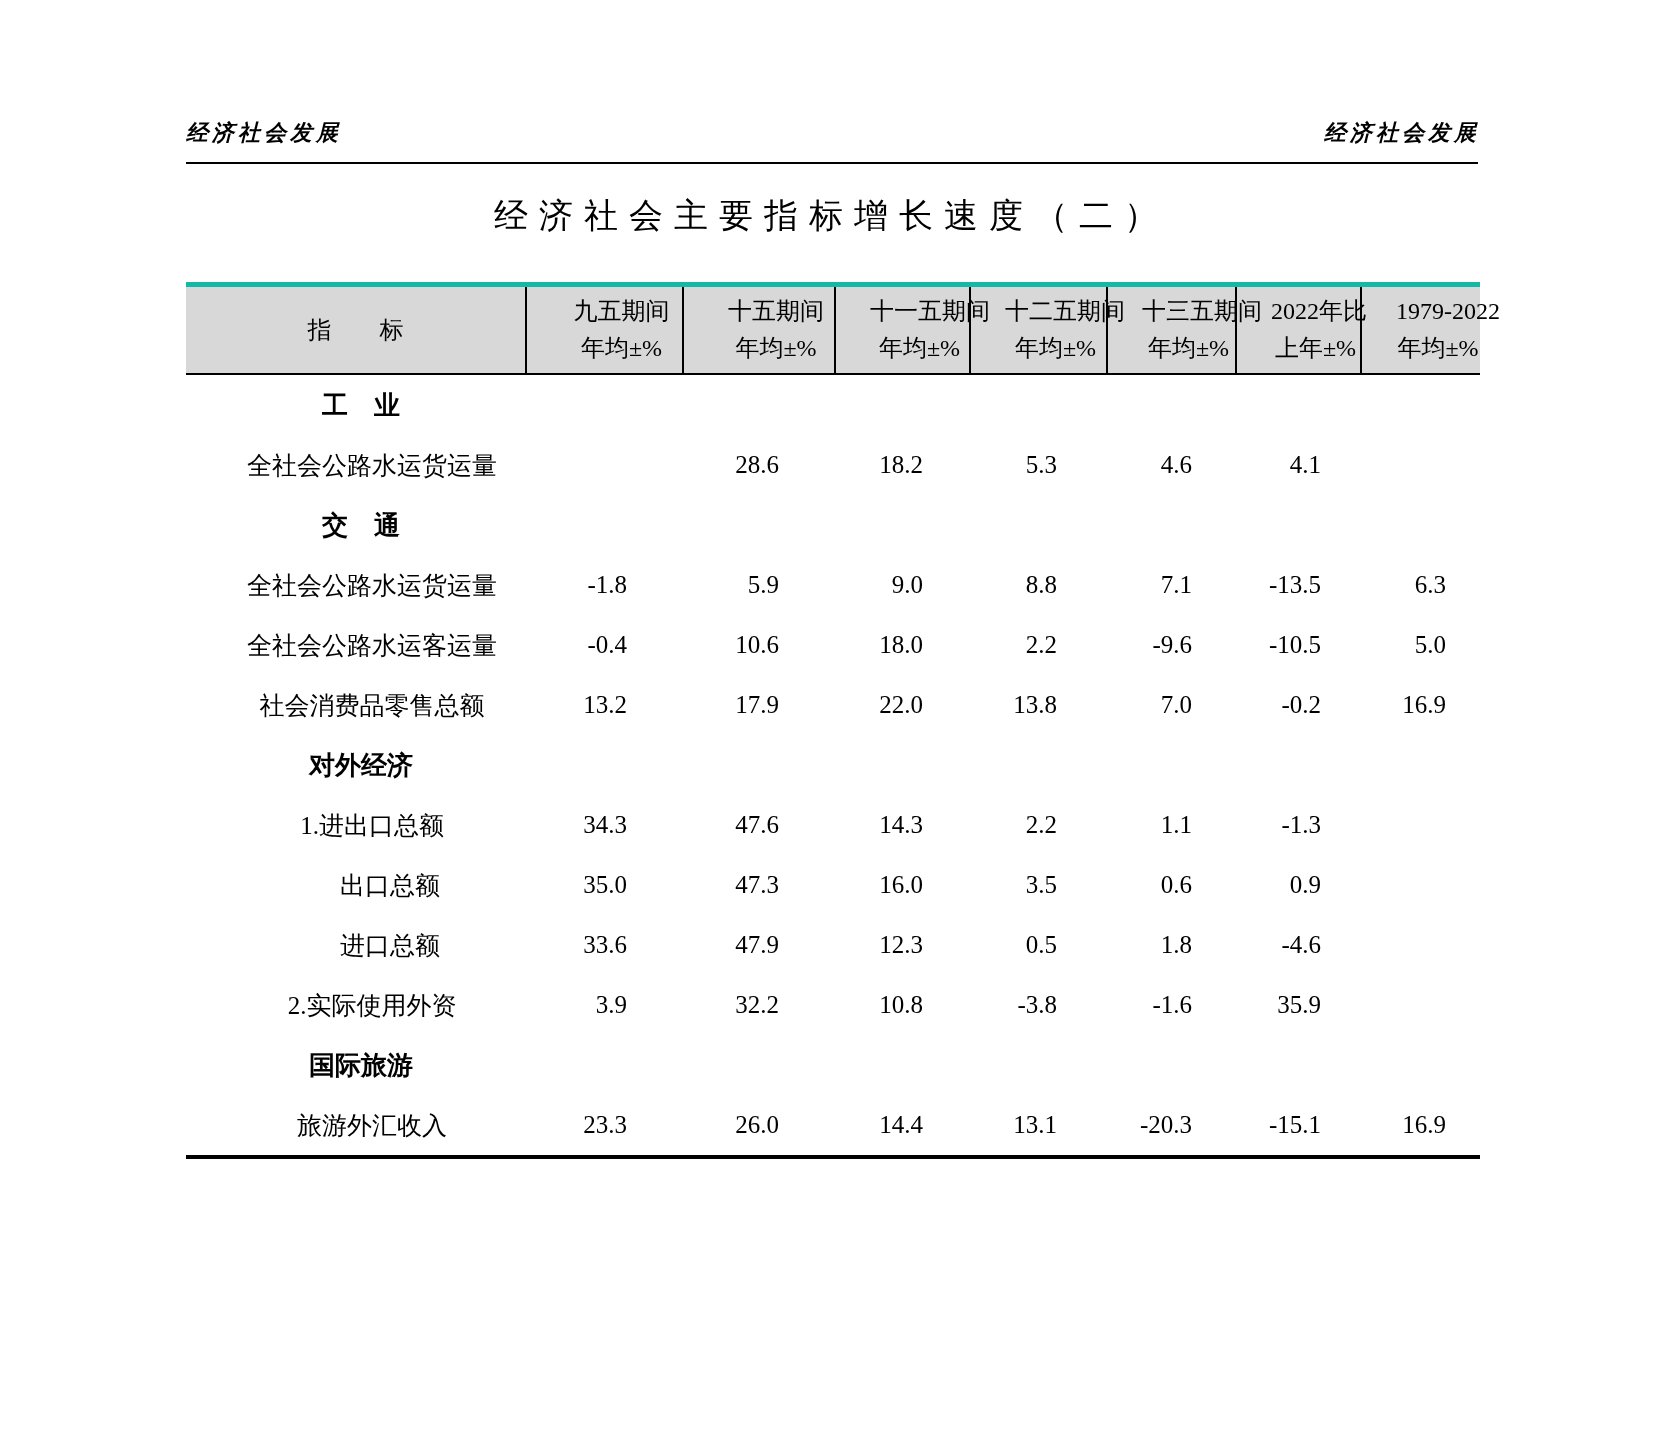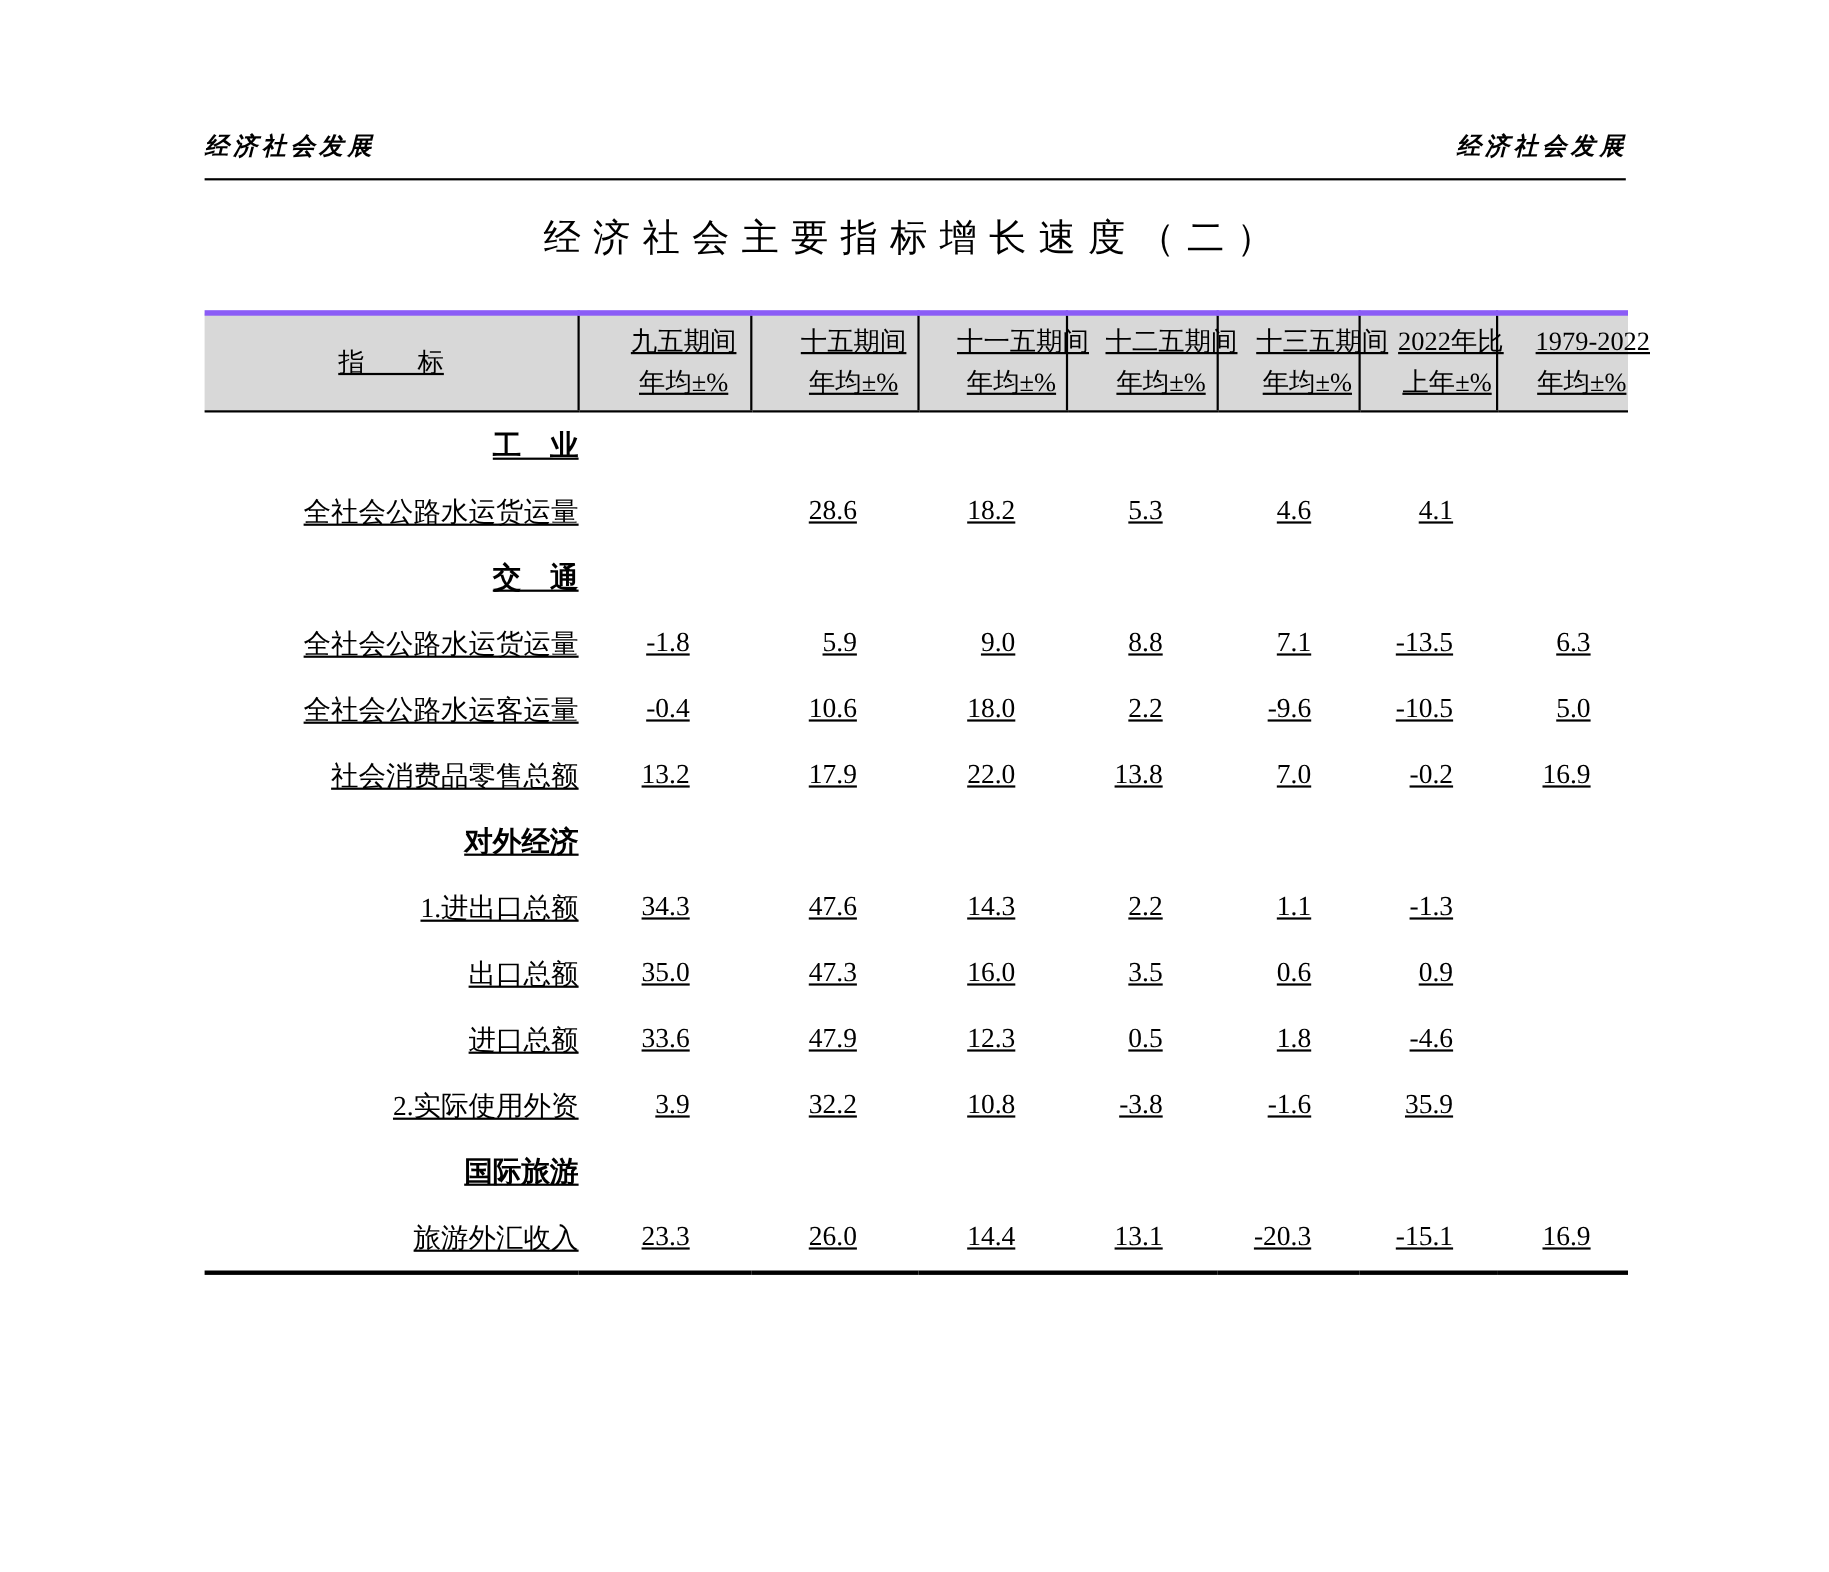--- a/index.html
+++ b/index.html
@@ -46,23 +46,22 @@
     white-space: nowrap;
   }
 
   
   table.stats {
     position: absolute;
     left: 186px; top: 282px;
     width: 1294px;
     table-layout: fixed;
     border-collapse: collapse;
-    border-top: 5px solid #8b5cf6;
+    border-top: 5px solid #14b8a6;
     border-bottom: 4px solid #000;
-    text-decoration: underline;
   }
   thead th {
     background: #d8d8d8;
     border-bottom: 2px solid #000;
     height: 86px;
     padding: 0;
     vertical-align: middle;
     text-align: center;
     font-weight: normal;
     font-size: 24px;
@@ -71,21 +70,21 @@
   thead th + th { border-left: 2px solid #000; }
   thead th .hline { white-space: nowrap; margin-left: 34px; }
 
   tbody td {
     height: 60px;
     padding: 0;
     vertical-align: middle;
     font-size: 25px;
     white-space: nowrap;
   }
-  .label-cell { text-align: right; }
+  .label-cell { text-align: center; }
   tr.section-row .label-cell {
     font-family: "Liberation Sans", sans-serif;
     font-weight: bold;
     font-size: 26px;
     padding-left: 10px;
   }
   tr.data-row.indent-1 .label-cell { padding-left: 32px; }
   tr.data-row.indent-2 .label-cell { padding-left: 68px; }
 
   td.value-cell { text-align: right; }

